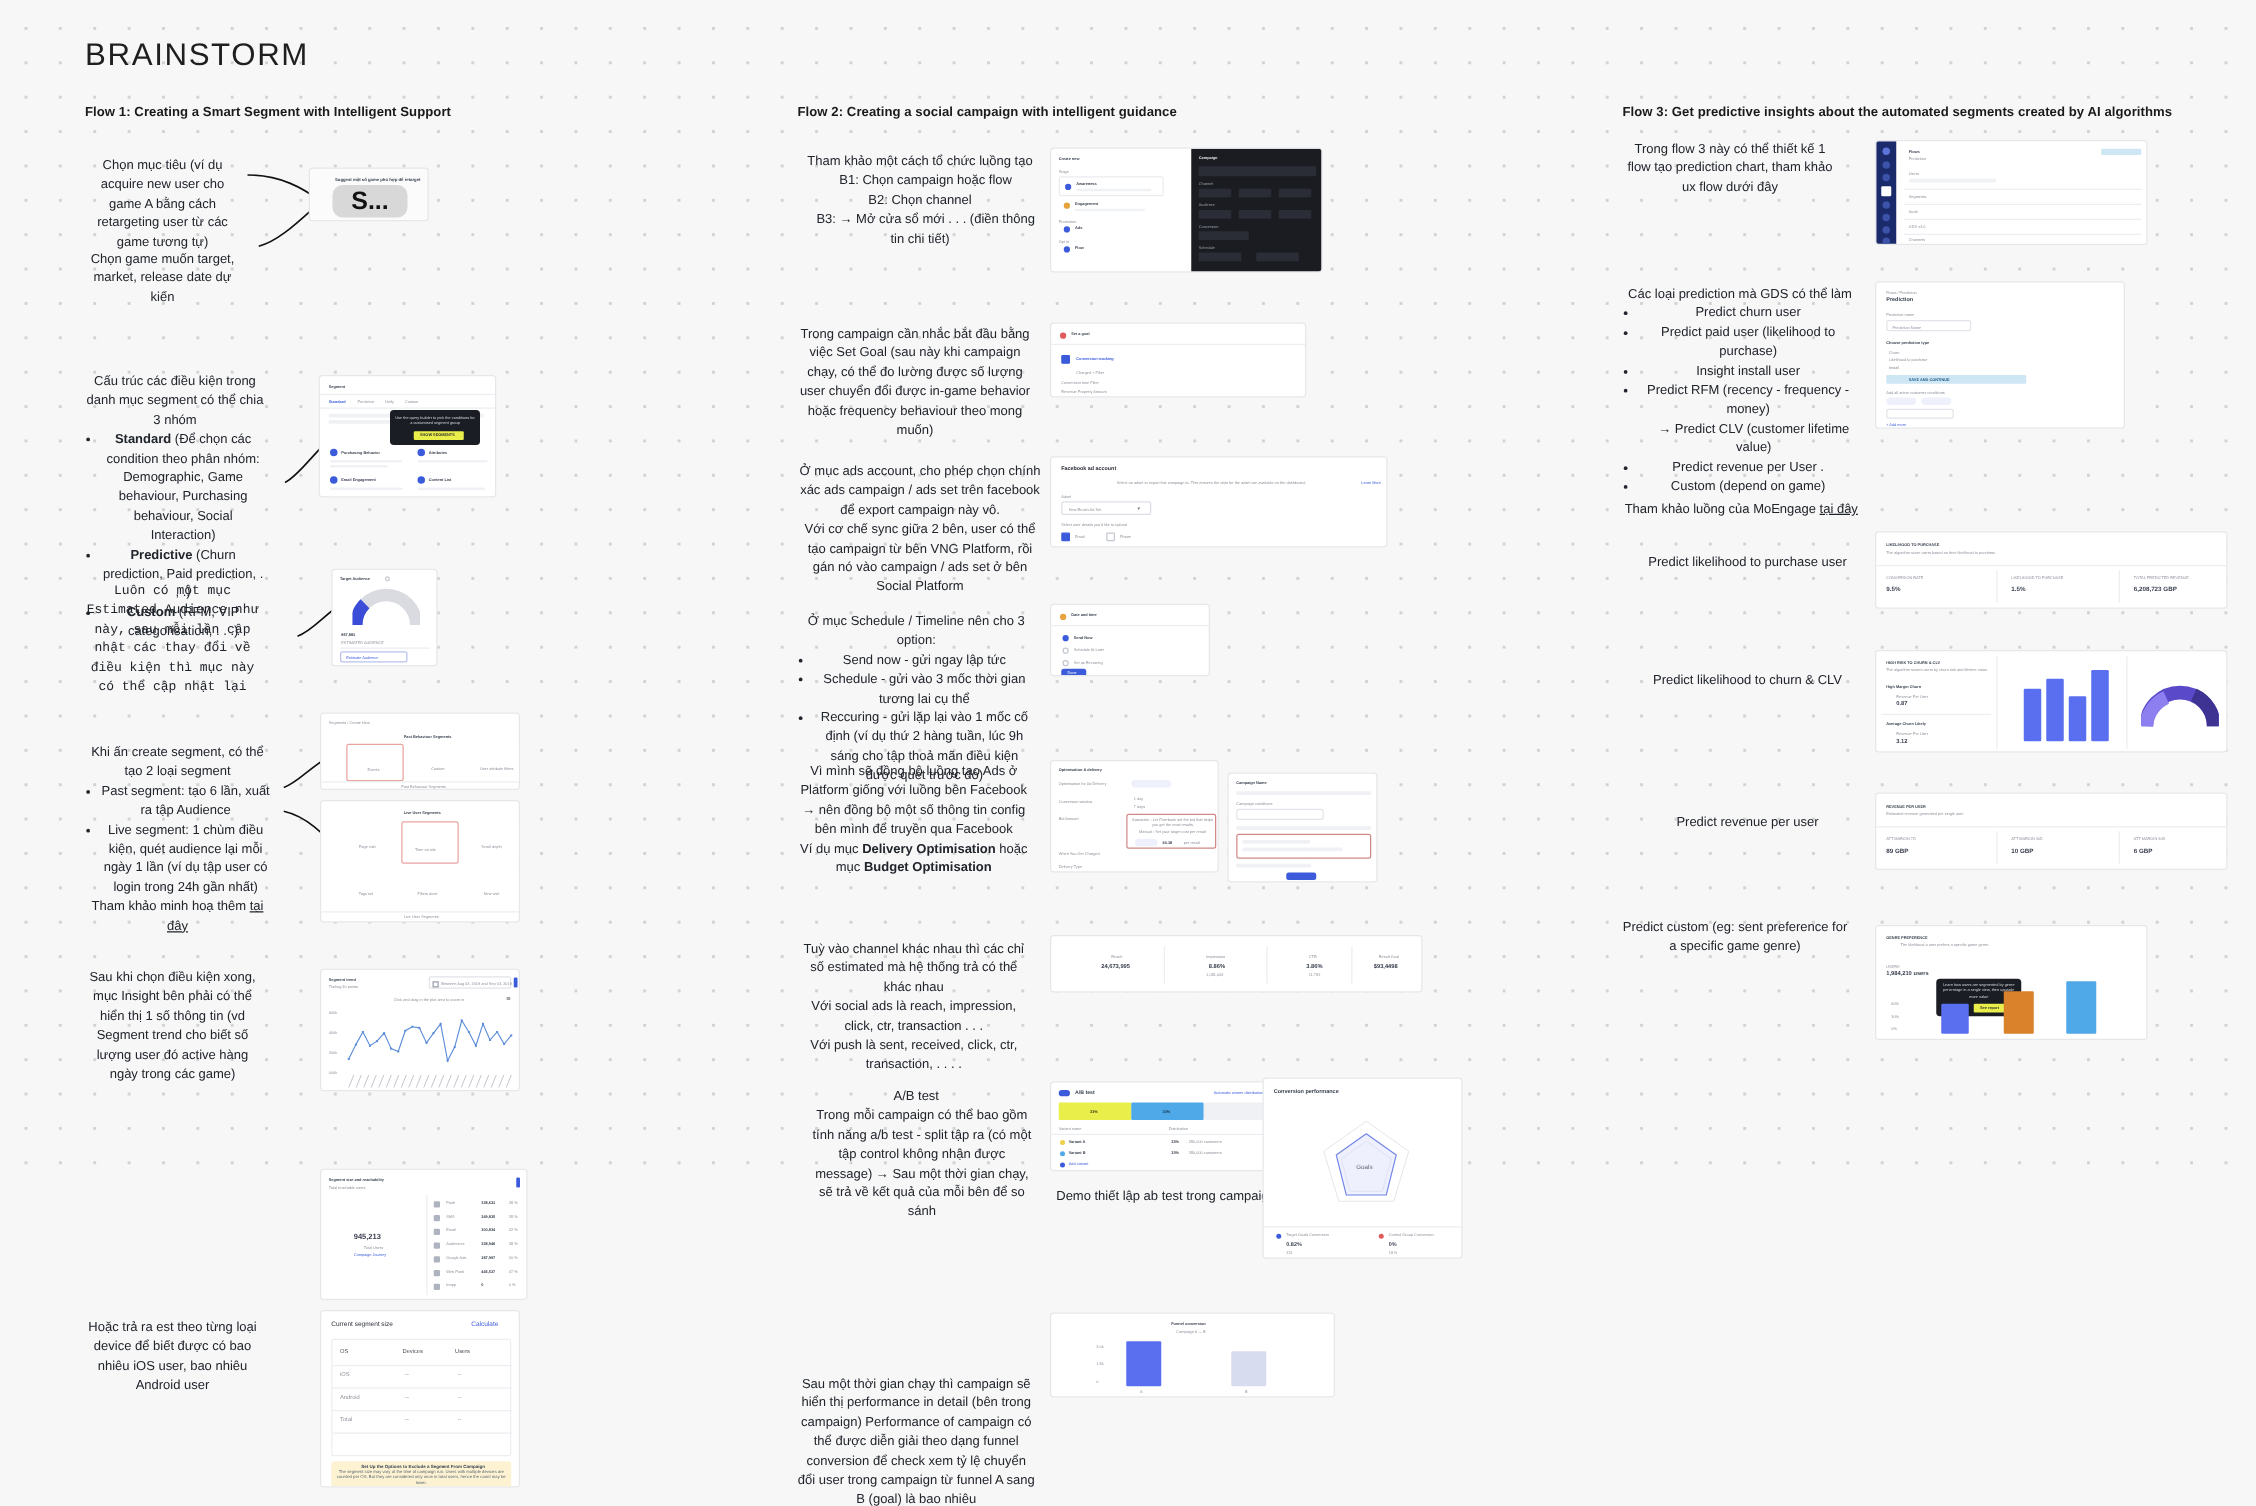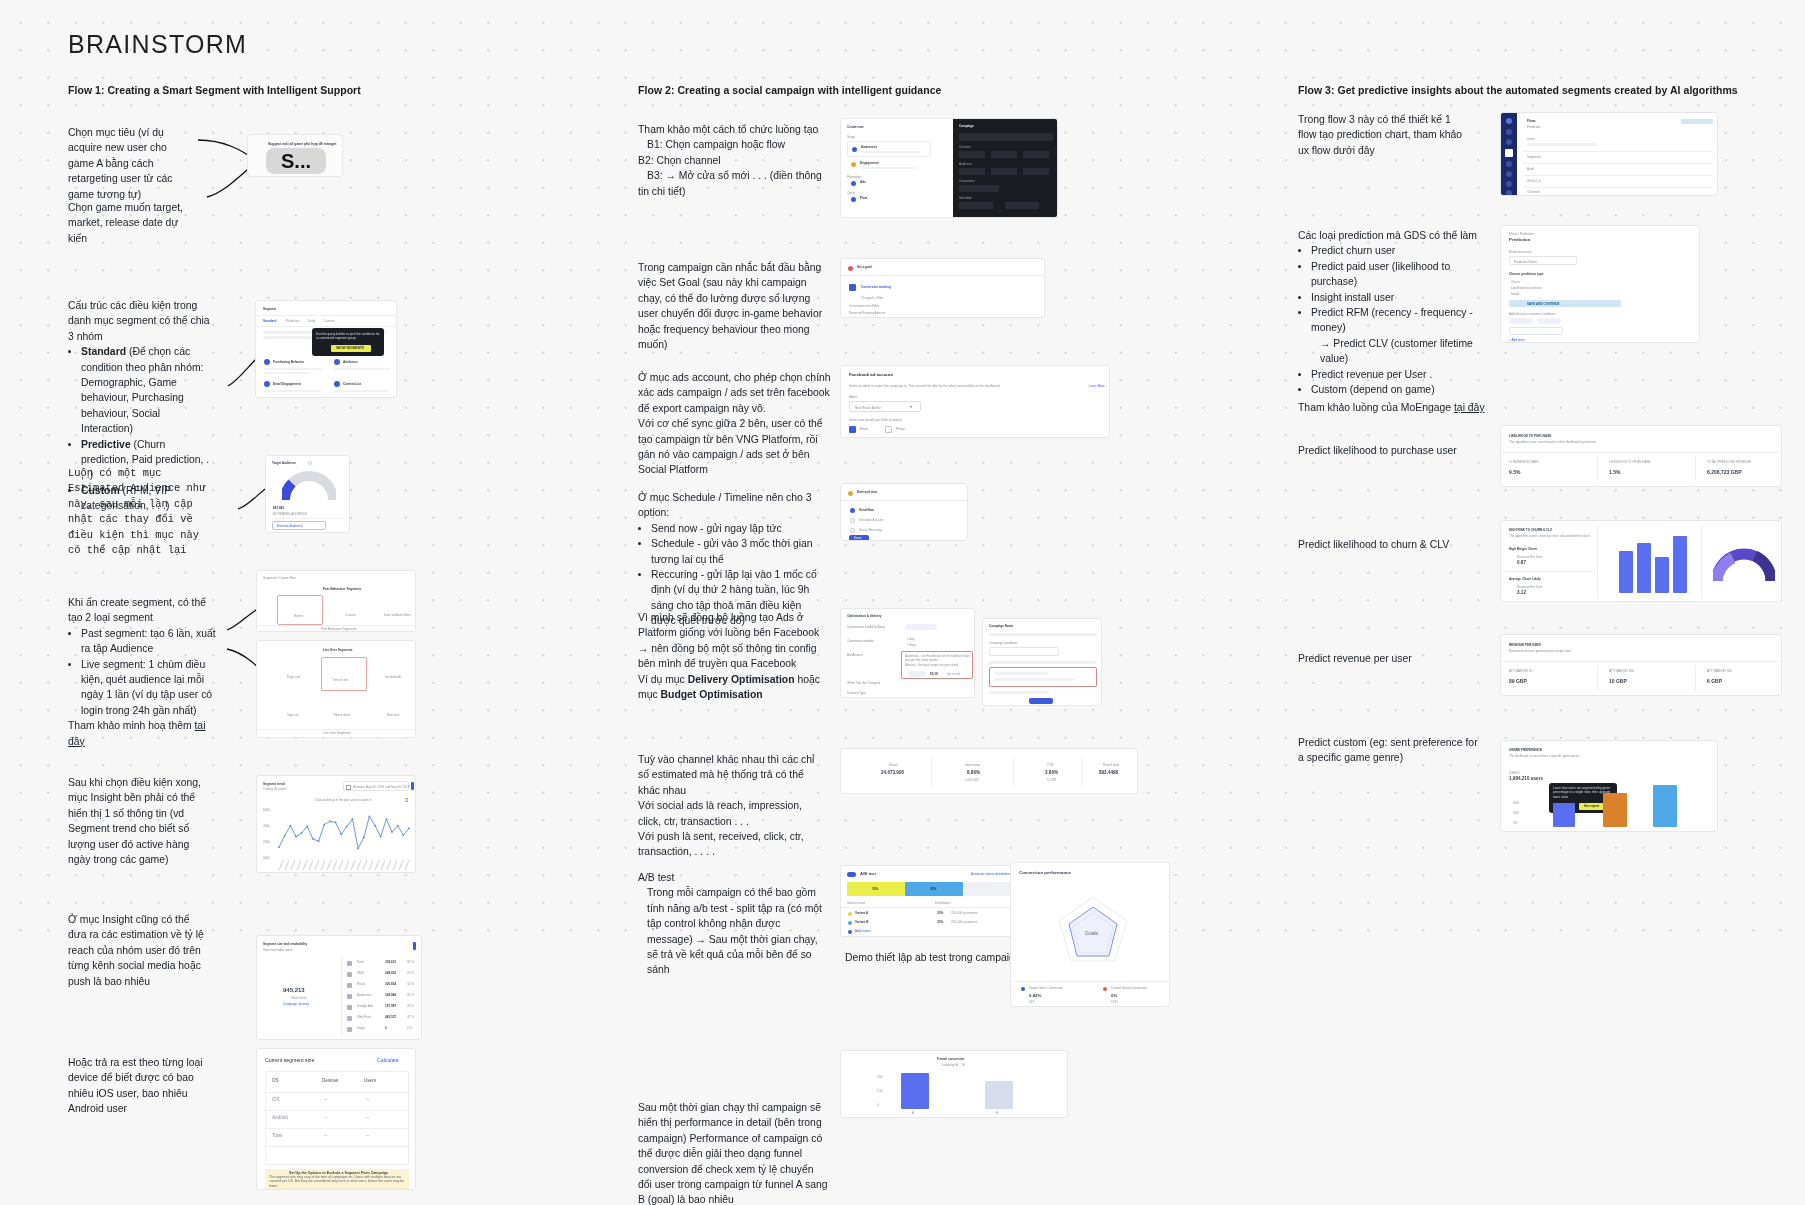--- a/index.html
+++ b/index.html
@@ -11,20 +11,21 @@
     font-family: "Liberation Sans", sans-serif;
     background: #f7f7f7;
   }
   #board {
     position: relative;
     width: 1805px; height: 955px;
     background-color: #f7f7f7;
     background-image: radial-gradient(circle, #d2d2d2 1.1px, transparent 1.2px);
     background-size: 27.5px 27.5px;
     background-position: 7px 9px;
+    text-align: center;
   }
   .title {
     position: absolute;
     left: 68px; top: 30px;
     font-size: 25px;
     letter-spacing: 1.3px;
     color: #1f1f1f;
     font-weight: 400;
   }
   .flow-head {
@@ -330,21 +331,20 @@
         <line x1="98" y1="12" x2="102" y2="2"></line>
           <line x1="104" y1="12" x2="108" y2="2"></line>
         <line x1="110" y1="12" x2="114" y2="2"></line>
           <line x1="116" y1="12" x2="120" y2="2"></line>
         <line x1="122" y1="12" x2="126" y2="2"></line>
           <line x1="128" y1="12" x2="132" y2="2"></line>
       </g>
     </svg>
   </div>
 
-  <div class="note" style="left:68px; top:912px; width:140px;">Ở mục Insight cũng có thể đưa ra các estimation về tỷ lệ reach của nhóm user đó trên từng kênh social media hoặc push là bao nhiêu</div>
 
   <div class="shot" style="left:256px; top:935px; width:166px; height:105px;">
     <div class="tiny b" style="left:6px; top:6px;">Segment size and reachability</div>
     <div class="tiny" style="left:6px; top:11.5px;">Total reachable users</div>
     <div class="dot" style="left:156px; top:6px; width:3px; height:8px; background:#3b5bdb; border-radius:1px;"></div>
     <div class="tiny b" style="left:26px; top:52px; font-size:6px;">945,213</div>
     <div class="tiny" style="left:34px; top:60px;">Total Users</div>
     <div class="tiny blue-t" style="left:26px; top:66px;">Campaign   Journey</div>
     <div class="vline" style="left:84px; top:20px; height:80px;"></div>
     <div id="reach-rows">

